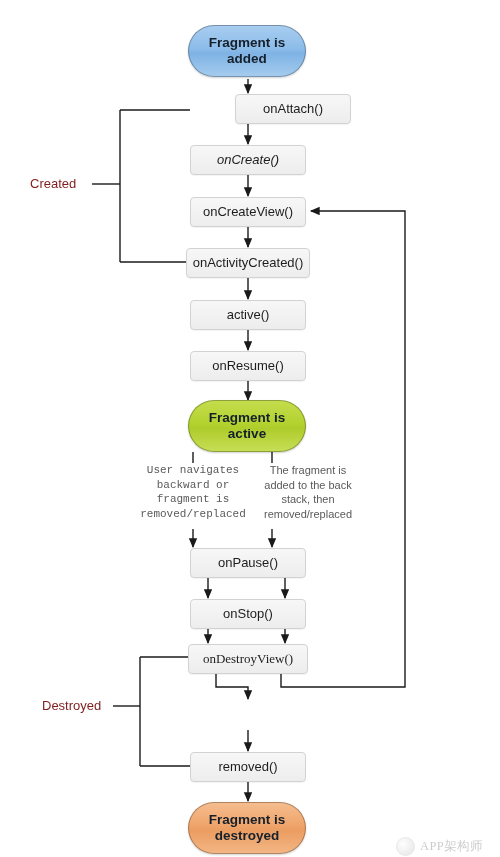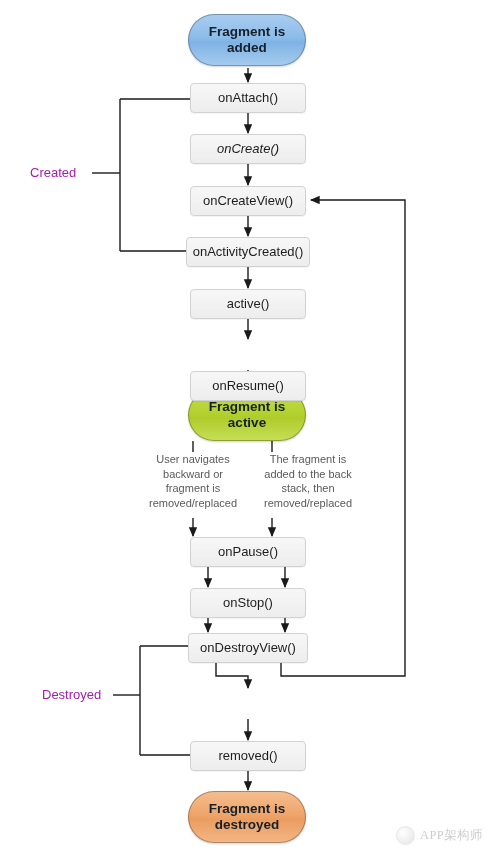--- a/index.html
+++ b/index.html
@@ -1,21 +1,21 @@
 <!DOCTYPE html>
 <html><head>
 <meta charset="utf-8">
 <style>
   html,body{margin:0;padding:0;background:#ffffff;}
   body{
     width:500px;height:857px;position:relative;overflow:hidden;
     font-family:"Liberation Sans","DejaVu Sans",sans-serif;
     color:#1a1a1a;
   }
-  #canvas{position:absolute;left:0;top:0;width:500px;height:681px;}
+  #canvas{position:absolute;left:0;top:11px;width:500px;height:681px;}
   svg.lines{position:absolute;left:0;top:0;width:500px;height:857px;pointer-events:none;}
 
   .node{
     position:absolute;box-sizing:border-box;
     display:flex;align-items:center;justify-content:center;text-align:center;
     line-height:1.2;
   }
   
   .callback{
     width:116px;height:30px;left:190px;
@@ -41,21 +41,21 @@
   }
   .state-destroyed{
     background:linear-gradient(to bottom,#f5bd8d 0%,#f0a govna 0%,#efa46b 45%,#eb9d61 55%,#f3b684 100%);
   }
   .state-destroyed{
     background:linear-gradient(to bottom,#f5bd8d 0%,#efa46b 45%,#eb9d61 55%,#f3b684 100%);
   }
 
   
   .bracket-label{
-    position:absolute;font-size:13px;color:#a21caf;white-space:nowrap;
+    position:absolute;font-size:13px;color:#7f1d1d;white-space:nowrap;
   }
   
   .annot{
     position:absolute;font-size:11px;color:#5a5a5a;line-height:1.32;text-align:center;
   }
   .watermark{
     position:absolute;left:396px;top:818px;width:100px;height:34px;
     display:flex;align-items:center;gap:5px;opacity:.5;font-family:Liberation Serif, serif;
   }
   .wm-logo{
@@ -135,35 +135,35 @@
     </div>
   </div>
 
   <div class="node state state-destroyed" style="top:791px;">
     <div>
       <span>Fragment is</span>
       <span>destroyed</span>
     </div>
   </div>
 
-  <div class="node callback" style="top:83px;">onAttach()</div>
+  <div class="node callback" style="top:83px;margin-left:45px;">onAttach()</div>
   <div class="node callback" style="top:134px;font-style:italic;">onCreate()</div>
   <div class="node callback" style="top:186px;">onCreateView()</div>
   <div class="node callback" style="top:237px;width:124px;left:186px;">onActivityCreated()</div>
   <div class="node callback" style="top:289px;">active()</div>
-  <div class="node callback" style="top:340px;margin-top:31px;">onResume()</div>
+  <div class="node callback" style="top:340px;">onResume()</div>
   <div class="node callback" style="top:537px;">onPause()</div>
   <div class="node callback" style="top:588px;">onStop()</div>
-  <div class="node callback" style="top:633px;width:120px;left:188px;">onDestroyView()</div>
+  <div class="node callback" style="top:633px;width:120px;left:188px;font-family:Liberation Serif, serif;">onDestroyView()</div>
   <div class="node callback" style="top:741px;">removed()</div>
 
   <div class="bracket-label" style="left:30px;top:165px;">Created</div>
   <div class="bracket-label" style="left:42px;top:687px;">Destroyed</div>
 
-  <div class="annot" style="left:140px;top:452px;width:106px;">
+  <div class="annot" style="left:140px;top:452px;width:106px;font-family:Liberation Mono, monospace;">
     <div>User navigates</div>
     <div>backward or</div>
     <div>fragment is</div>
     <div>removed/replaced</div>
   </div>
 
   <div class="annot" style="left:252px;top:452px;width:112px;text-align:center;">
     <div>The fragment is</div>
     <div>added to the back</div>
     <div>stack, then</div>

